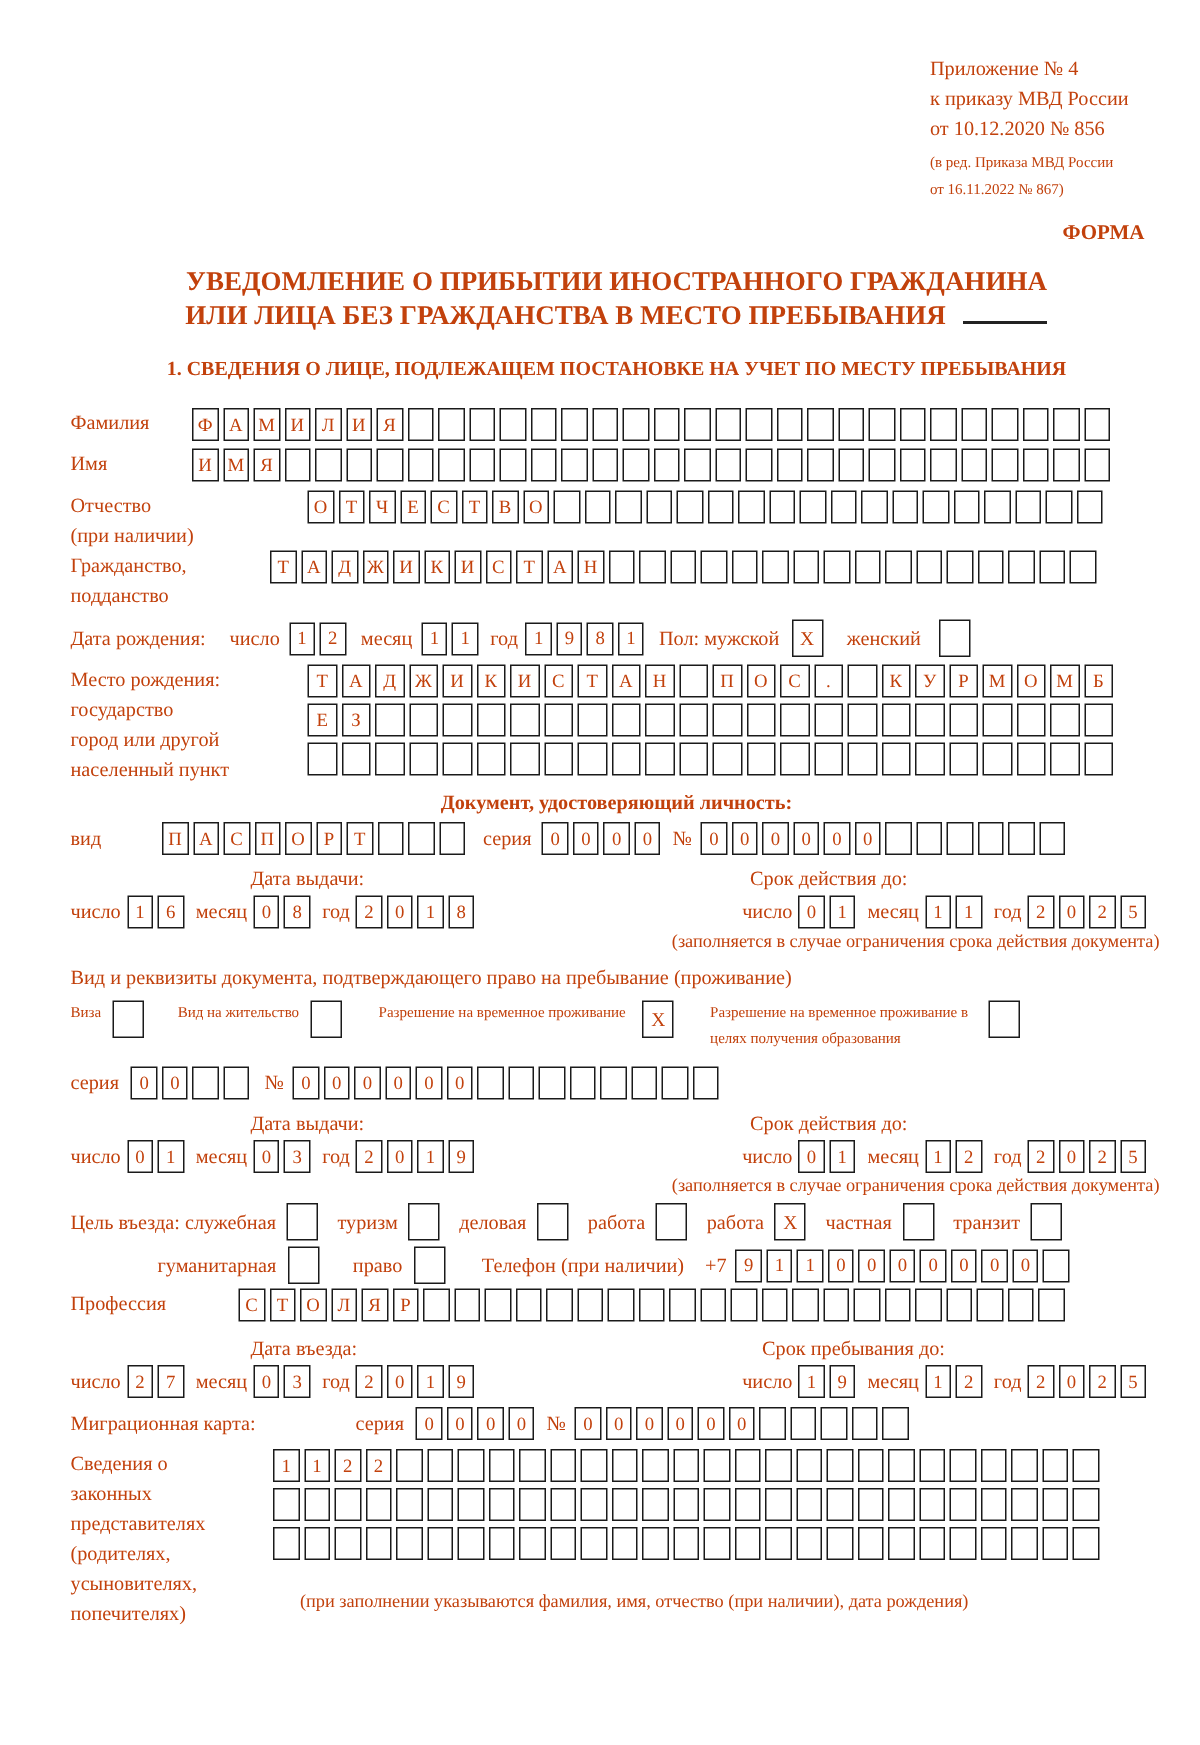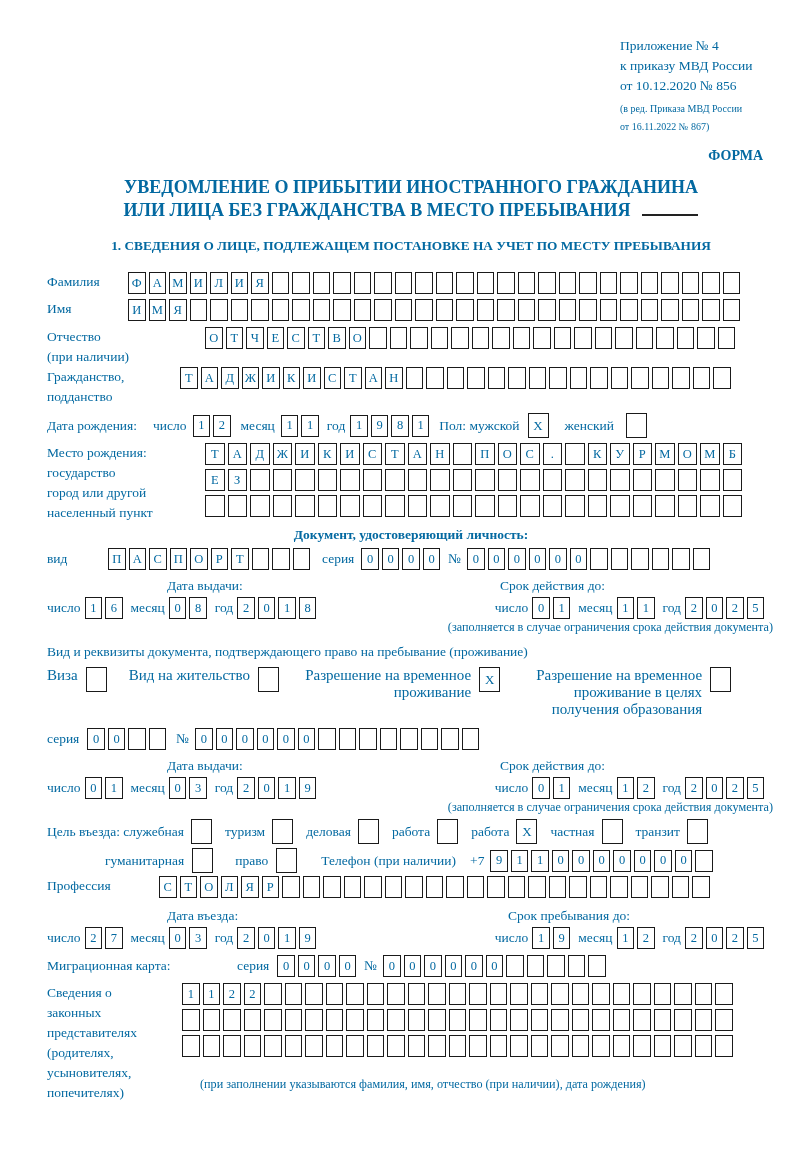--- a/index.html
+++ b/index.html
@@ -1,17 +1,17 @@
 <!DOCTYPE html>
 <html><head>
 <meta charset="utf-8">
 <style>
   html,body{margin:0;padding:0;background:#fff;}
   .page{
-    width:800px;height:1163px;box-sizing:border-box;background:#fff;color:#0369a1;
+    width:800px;height:1163px;box-sizing:border-box;background:#fff;color:#c2410c;
     font-family:"Liberation Serif","DejaVu Serif",serif;
     padding:36px 25px 0 47px;position:relative;overflow:hidden;
   }
   .t{font-size:13.5px;line-height:20px;}
   .b{font-weight:bold;}
   .small{font-size:12.2px;}
   .hdr{margin-left:573px;font-size:13px;line-height:19px;}
   .hdr .amend{margin-top:4px;font-size:10px;line-height:18px;}
   .forma{text-align:right;padding-right:12px;font-weight:bold;font-size:14px;margin-top:12px;}
   .title{text-align:center;font-weight:bold;font-size:18px;line-height:23px;margin-top:12px;}
@@ -26,21 +26,21 @@
     display:inline-flex;align-items:center;justify-content:center;
     font-size:12.5px;flex:0 0 auto;
   }
   .w2 .c{width:17.5px;}
   .cb .c{width:19px;height:23px;font-size:13px;}
   .dgrp{display:flex;align-items:center;}
   .dgrp .t{margin-right:4px;}
   .dgrp .cells{margin-right:8px;}
   .stack .t{display:block;}
   .pgroup{display:flex;align-items:flex-start;gap:8px;}
-  .ptext{font-size:15px;line-height:17px;text-align:right;}
+  .ptext{font-size:10px;line-height:17px;text-align:left;}
   .note-r{font-size:12.2px;text-align:right;padding-right:2px;line-height:16px;}
   .gap6{margin-top:6px;} .gap5{margin-top:5px;} .gap4{margin-top:4px;} .gap3{margin-top:3px;}
 </style>
 </head>
 <body>
 
 <div class="page">
 
   <div class="hdr">
     <div class="t">Приложение № 4</div>

